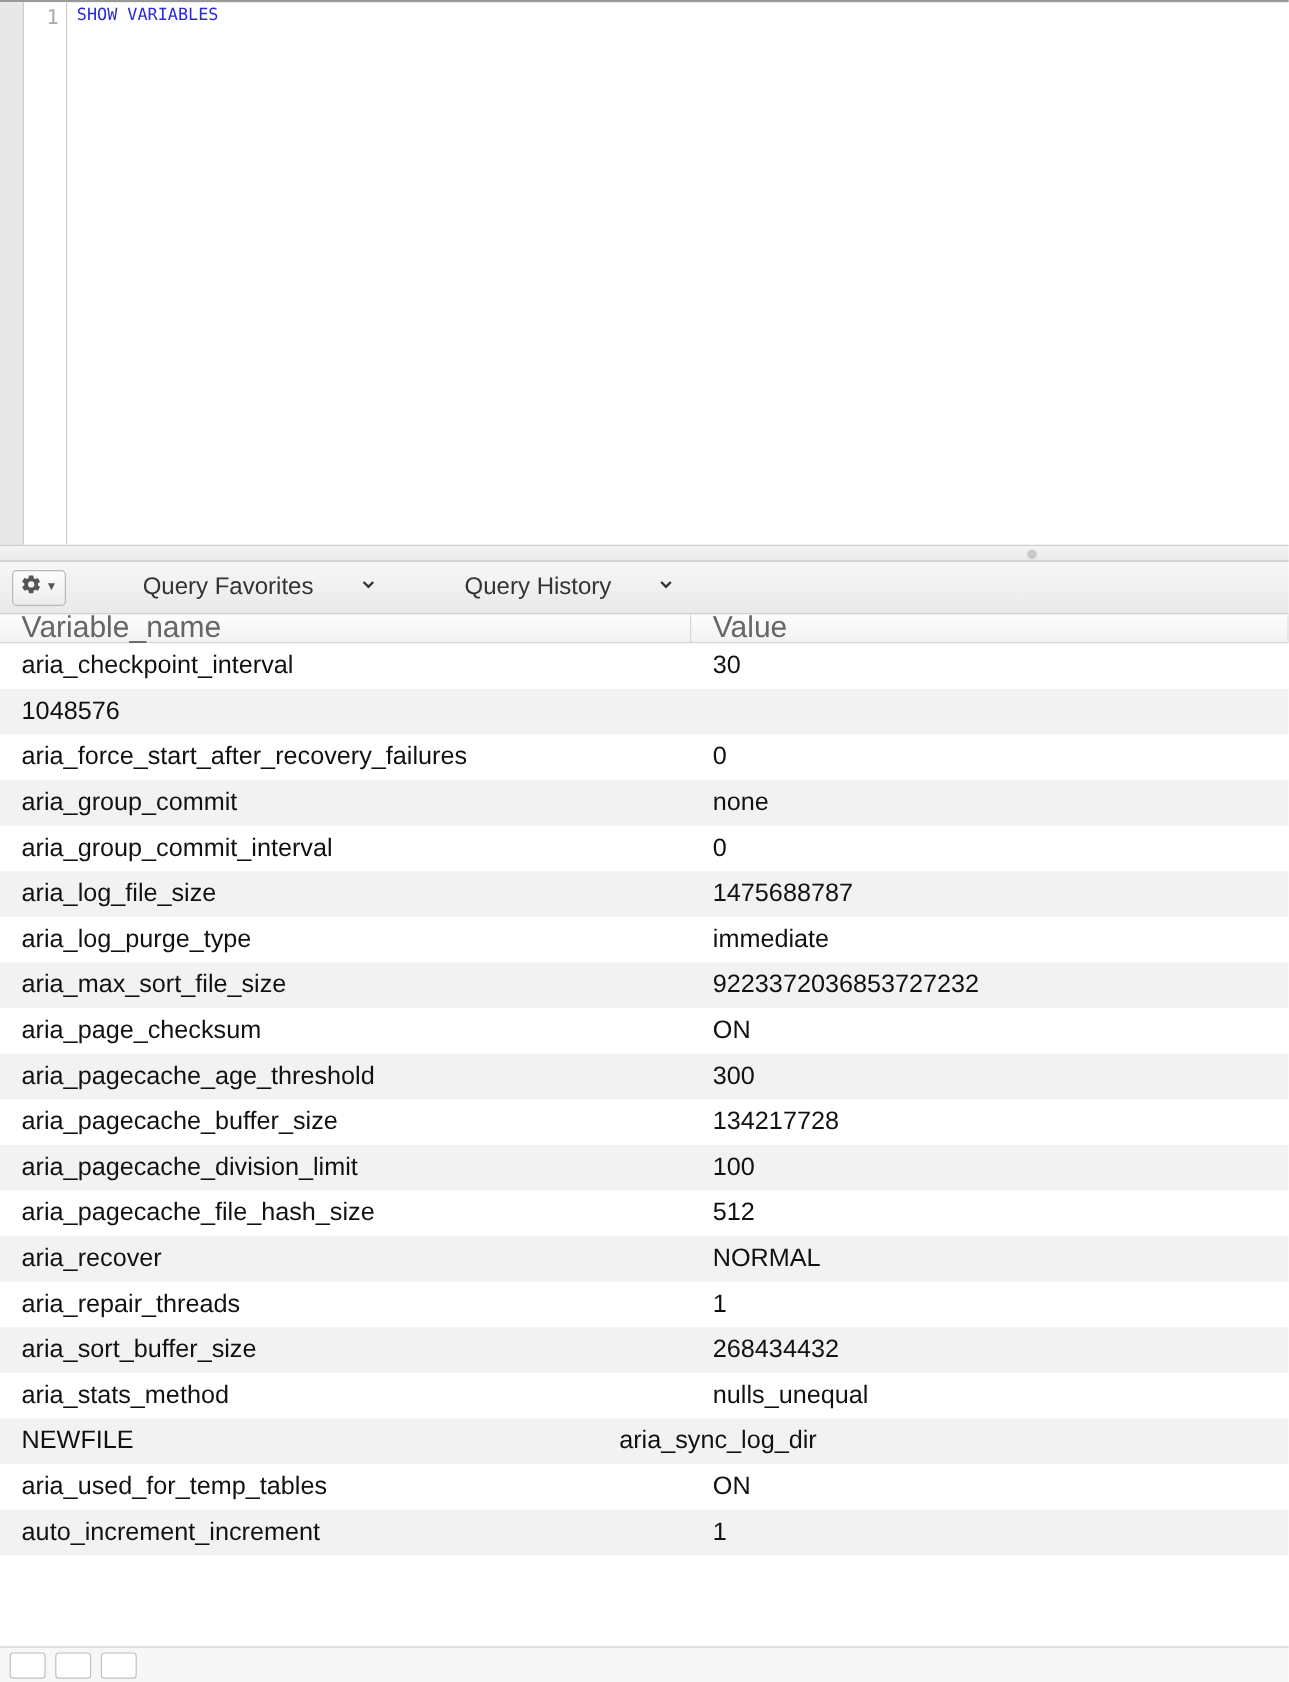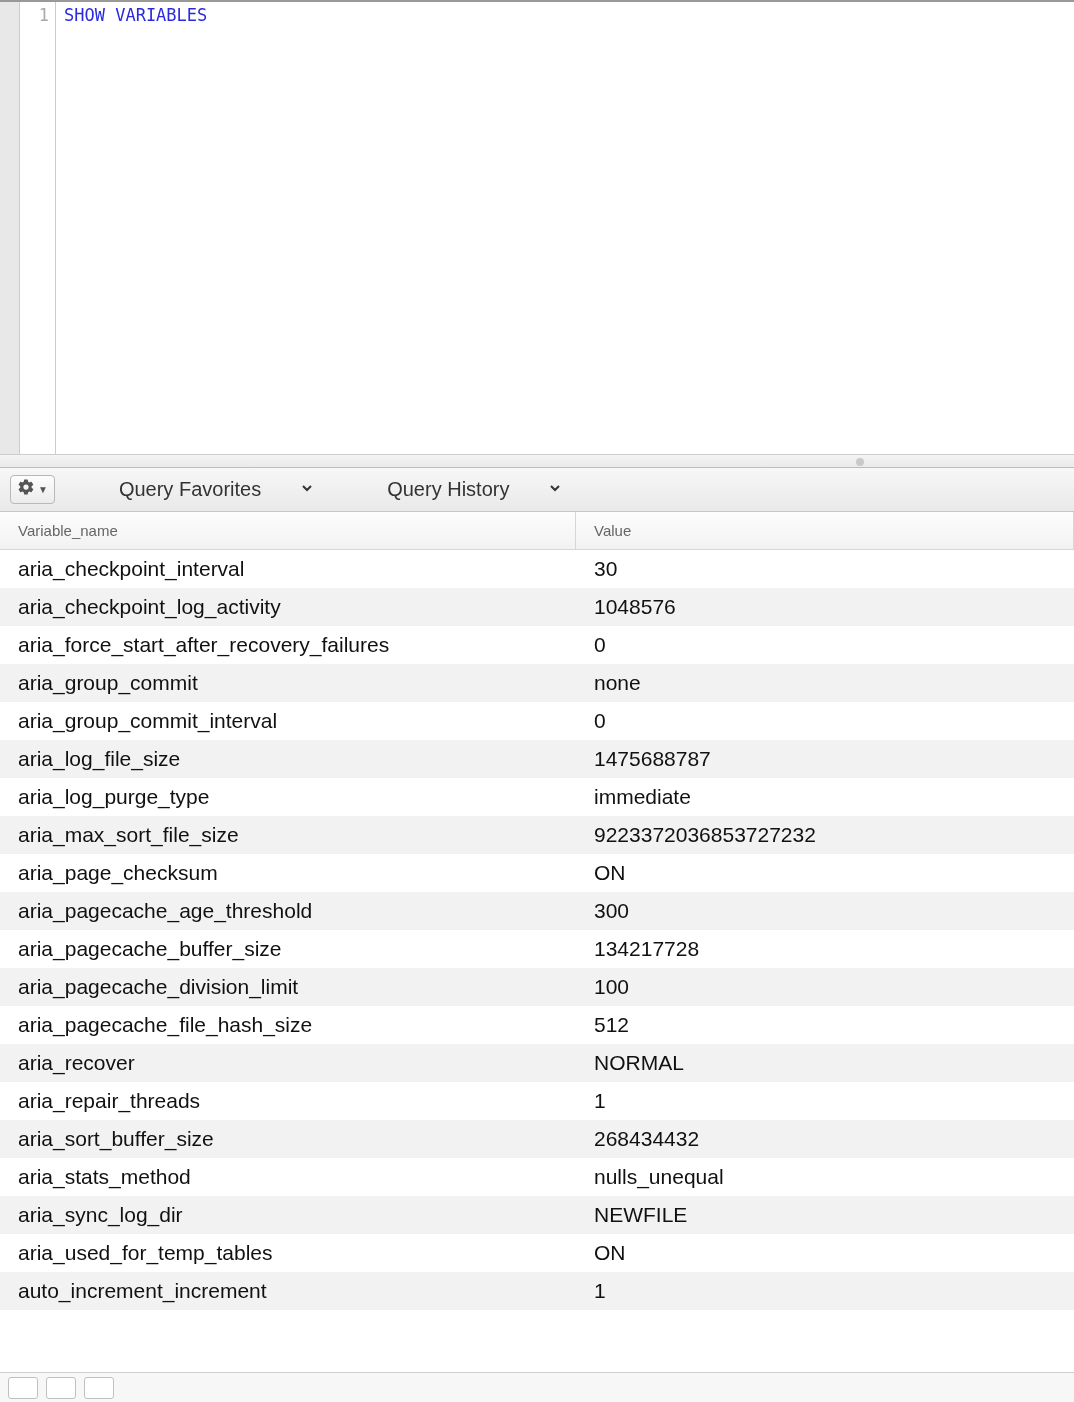--- a/index.html
+++ b/index.html
@@ -40,21 +40,21 @@
     padding-right: 6px;
     font-family: Menlo, Monaco, Consolas, monospace;
     font-size: 17px;
     color: #aaa;
   }
   .code-area {
     flex: 1;
     padding-top: 3px;
     padding-left: 8px;
     font-family: Menlo, Monaco, Consolas, monospace;
-    font-size: 17px;
+    font-size: 14px;
     white-space: pre;
     position: relative;
   }
   .sql-keyword { color: #2a2add; }
   .editor-scrollbar {
     height: 14px;
     background: linear-gradient(#f4f4f4,#eaeaea);
     border-top: 1px solid #ccc;
     border-bottom: 1px solid #bcbcbc;
     position: relative;
@@ -102,24 +102,24 @@
   .spacer-sm { width: 20px; }
   
   .results {
     flex: 1;
     overflow: hidden;
     display: flex;
     flex-direction: column;
   }
   .thead {
     display: flex;
-    height: 38px;
+    height: 24px;
     background: linear-gradient(#fdfdfd,#f2f2f2);
     border-bottom: 1px solid #d6d6d6;
-    font-size: 15px;
+    font-size: 25px;
     color: #666;
   }
   .thead .col {
     display: flex;
     align-items: center;
     padding-left: 18px;
     border-right: 1px solid #d6d6d6;
   }
   .col-name { width: 576px; }
   .col-value { flex: 1; border-right: none; }
@@ -211,21 +211,20 @@
     <div class="thead">
       <div class="col col-name">Variable_name</div>
       <div class="col col-value">Value</div>
     </div>
     <div class="tbody" id="tbody">
         <div class="row">
           <div class="cell col-name">aria_checkpoint_interval</div>
           <div class="cell col-value">30</div>
         </div>
         <div class="row">
-          <div class="cell col-name">aria_checkpoint_log_activity</div>
           <div class="cell col-value">1048576</div>
         </div>
         <div class="row">
           <div class="cell col-name">aria_force_start_after_recovery_failures</div>
           <div class="cell col-value">0</div>
         </div>
         <div class="row">
           <div class="cell col-name">aria_group_commit</div>
           <div class="cell col-value">none</div>
         </div>
@@ -275,22 +274,22 @@
         </div>
         <div class="row">
           <div class="cell col-name">aria_sort_buffer_size</div>
           <div class="cell col-value">268434432</div>
         </div>
         <div class="row">
           <div class="cell col-name">aria_stats_method</div>
           <div class="cell col-value">nulls_unequal</div>
         </div>
         <div class="row">
+          <div class="cell col-value">NEWFILE</div>
           <div class="cell col-name">aria_sync_log_dir</div>
-          <div class="cell col-value">NEWFILE</div>
         </div>
         <div class="row">
           <div class="cell col-name">aria_used_for_temp_tables</div>
           <div class="cell col-value">ON</div>
         </div>
         <div class="row">
           <div class="cell col-name">auto_increment_increment</div>
           <div class="cell col-value">1</div>
         </div>
       </div>

